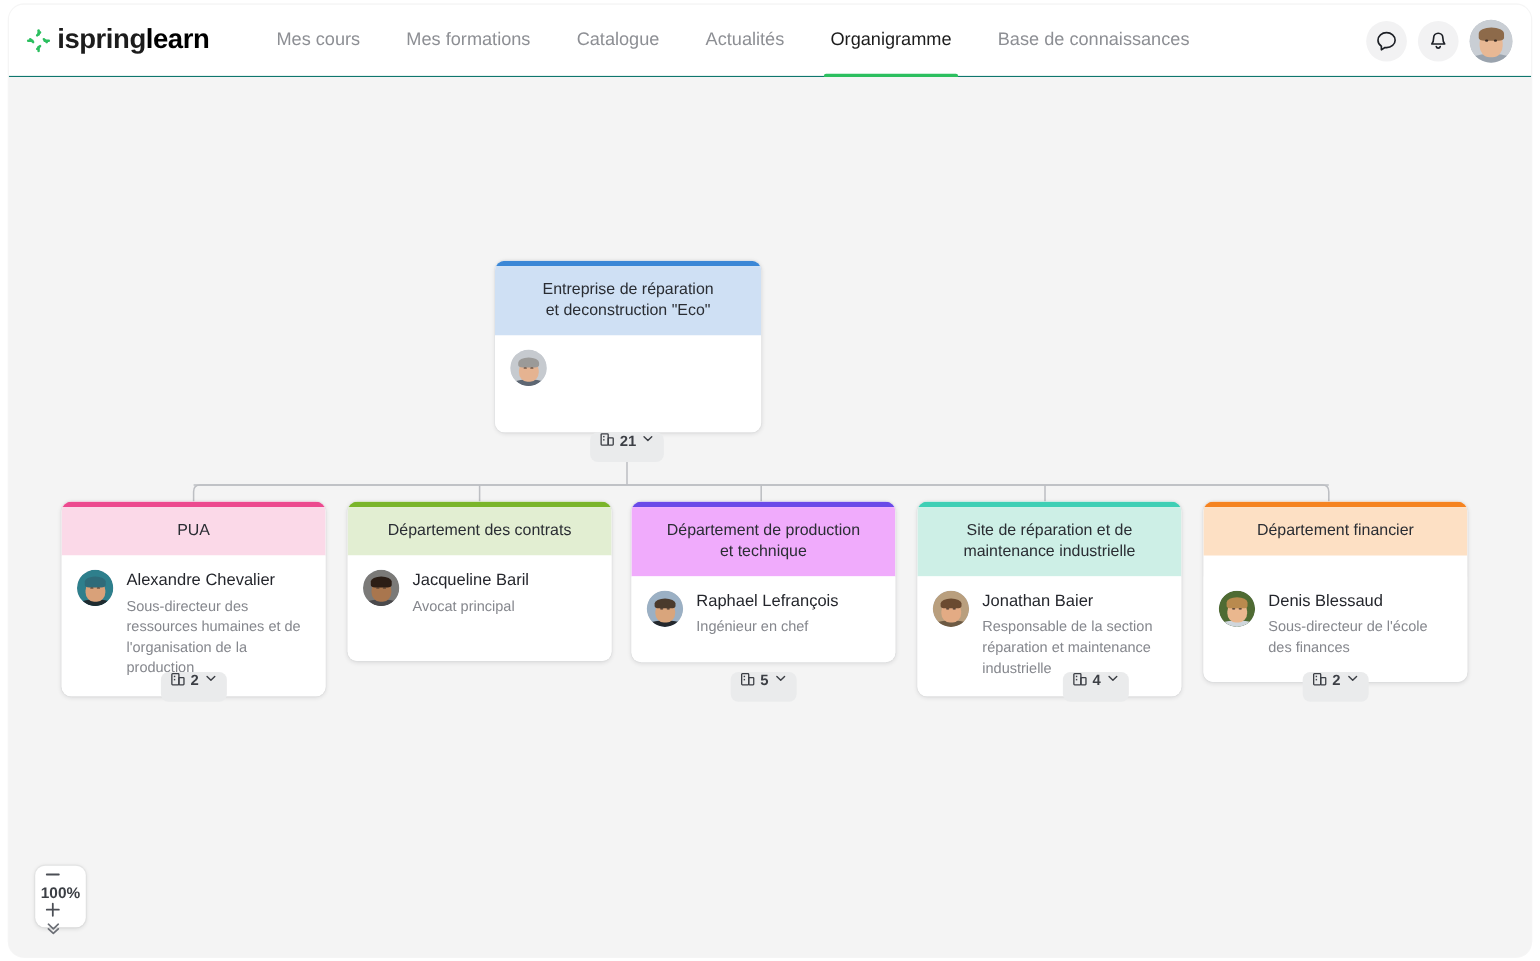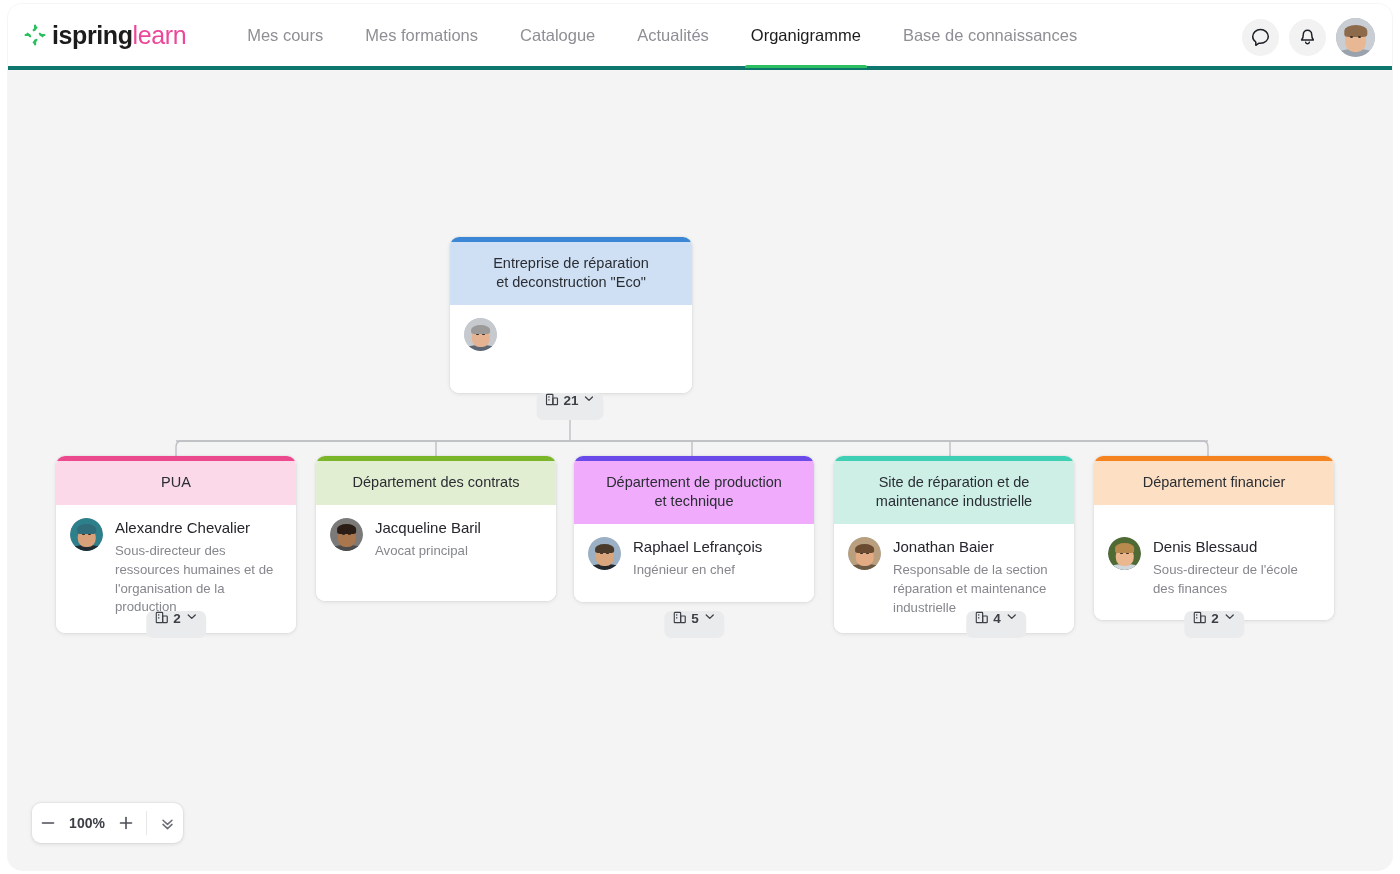--- a/index.html
+++ b/index.html
@@ -19,36 +19,36 @@
     border-radius: 14px;
     overflow: hidden;
     box-shadow: 0 0 0 1px rgba(0,0,0,0.04);
   }
 
   
   .topbar {
     position: absolute; left: 0; top: 0;
     width: 1384px; height: 66px;
     background: #ffffff;
-    border-bottom: 4px solid #0f766e;
+    border-bottom: 1px solid #0f766e;
     display: flex; align-items: center;
   }
   .logo {
     display: flex; align-items: center;
     margin-left: 16px; margin-right: 40px;
     font-size: 25px; font-weight: bold;
     letter-spacing: -0.4px;
   }
   .logo-mark {
     width: 22px; height: 22px;
     margin-right: 6px;
     position: relative;
   }
   .logo-ispring { color: #1c1c1c; }
-  .logo-learn { color: #ec4899; font-weight: normal; }
+  .logo-learn { color: #000000; font-weight: bold; }
 
   .nav { display: flex; align-items: center; height: 66px; }
   .nav-item {
     position: relative;
     height: 66px;
     display: flex; align-items: center;
     padding: 0 21px;
     font-size: 16.5px;
     color: #8d8f94;
     cursor: pointer;
@@ -204,25 +204,25 @@
     display: flex; gap: 5px;
     padding: 0 9px;
     font-size: 13.5px; font-weight: bold; color: #3c3f45;
     cursor: pointer;
     transform: translateX(-50%);
   }
 
   
   .zoomctl {
     position: absolute; left: 24px; bottom: 27px;
-    height: 40px;
+    height: 56px;
     background: #ffffff;
     border-radius: 9px;
     box-shadow: 0 1px 4px rgba(18,21,26,0.12), 0 0 0 1px rgba(18,21,26,0.03);
-    display: flex; align-items: center;
+    display: flex; align-items: flex-start; flex-direction: column;
   }
   .zm-btn {
     width: 32px; height: 40px;
     display: flex; align-items: center; justify-content: center;
     cursor: pointer;
   }
   .zm-level {
     font-size: 14px; color: #3c3f45; font-weight: bold;
     width: 46px; text-align: center; user-select: none;
   }

